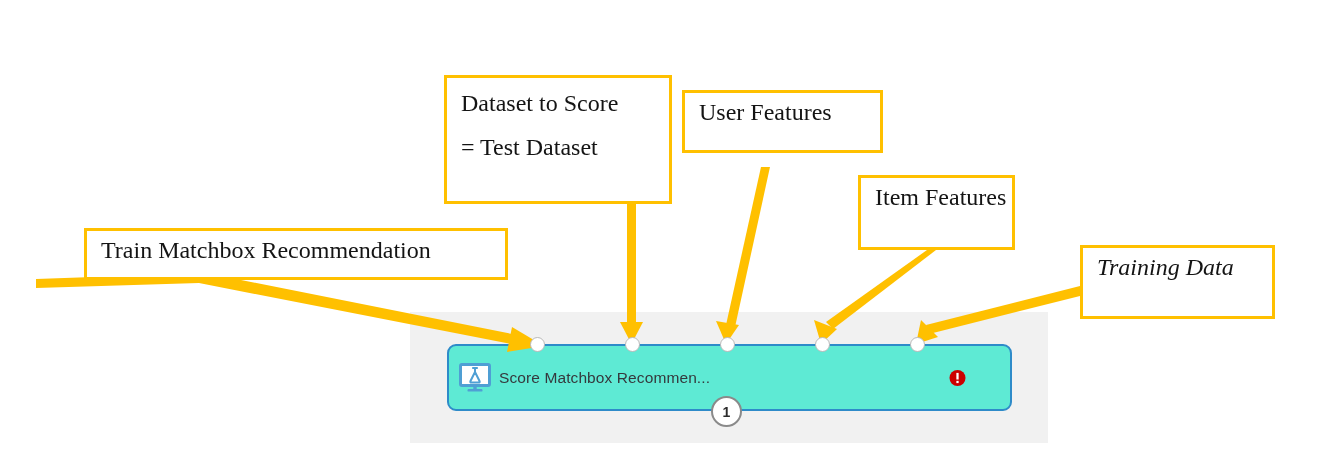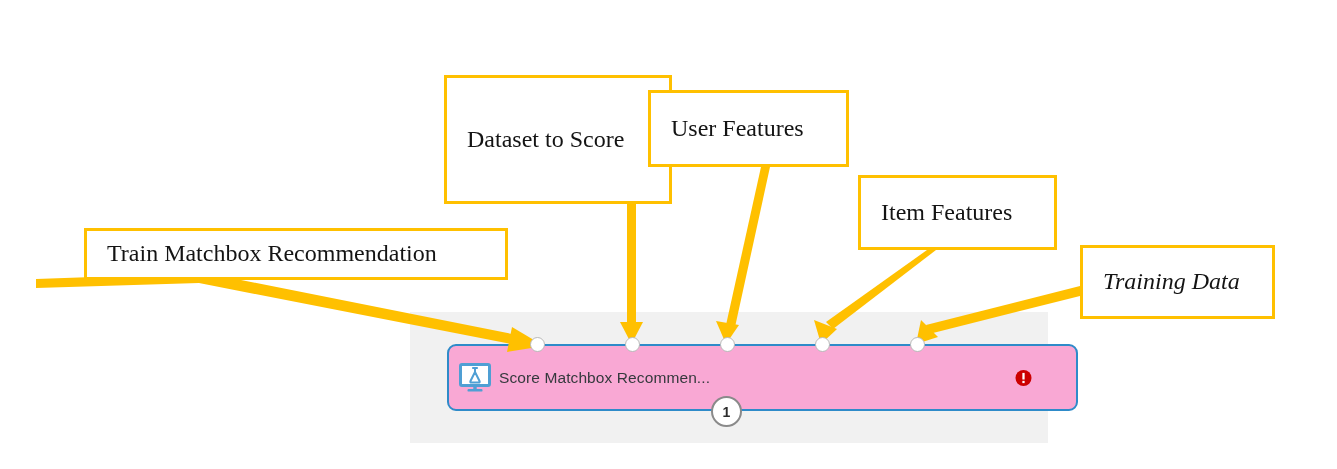--- a/index.html
+++ b/index.html
@@ -27,23 +27,23 @@
     width: 638px;
     height: 131px;
     background: #f1f1f1;
   }
 
   
   .node {
     position: absolute;
     left: 447px;
     top: 344px;
-    width: 631px;
+    width: 565px;
     height: 67px;
-    background: #f9a8d4;
+    background: #5eead4;
     border: 2px solid #2e8bc9;
     border-radius: 9px;
     box-sizing: border-box;
   }
   .node-inner {
     position: absolute;
     left: 0; top: 0; right: 0; bottom: 0;
     display: flex;
     align-items: center;
     padding-left: 10px;
@@ -104,23 +104,23 @@
   }
 
   
   .callout {
     position: absolute;
     box-sizing: border-box;
     background: #ffffff;
     border: 3px solid #FFC000;
     display: flex;
     flex-direction: column;
-    justify-content: center;
+    justify-content: flex-start;
     z-index: 5;
-    padding: 4px 20px;
+    padding: 4px 14px;
   }
   .callout-line {
     font-family: "Liberation Serif", serif;
     font-size: 24px;
     color: #141414;
     line-height: 1.32;
     white-space: nowrap;
   }
   .callout.two-line .callout-line { margin: 6px 0; }
 
@@ -168,27 +168,28 @@
       <polygon fill="#FFC000" points="916,344 921,320 938,337"></polygon>
     </g>
   </svg>
 
   <div class="callout" style="left:36px; top:228px; width:424px; height:52px;margin-left:48px;">
     <div class="callout-line">Train Matchbox Recommendation</div>
   </div>
 
   <div class="callout two-line" style="left:444px; top:75px; width:228px; height:129px;">
     <div class="callout-line">Dataset to Score</div>
-  </div>
-
-  <div class="callout" style="left:648px; top:90px; width:201px; height:77px;">
+    <div class="callout-line">= Test Dataset</div>
+  </div>
+
+  <div class="callout" style="left:682px; top:90px; width:201px; height:63px;">
     <div class="callout-line">User Features</div>
   </div>
 
-  <div class="callout" style="left:858px; top:175px; width:199px; height:75px;">
+  <div class="callout" style="left:858px; top:175px; width:157px; height:75px;">
     <div class="callout-line">Item Features</div>
   </div>
 
   <div class="callout" style="left:1080px; top:245px; width:195px; height:74px;font-style:italic;">
     <div class="callout-line">Training Data</div>
   </div>
 
   <div class="node">
     <div class="node-inner">
       <svg class="node-icon" viewBox="0 0 32 30" xmlns="http://www.w3.org/2000/svg">

